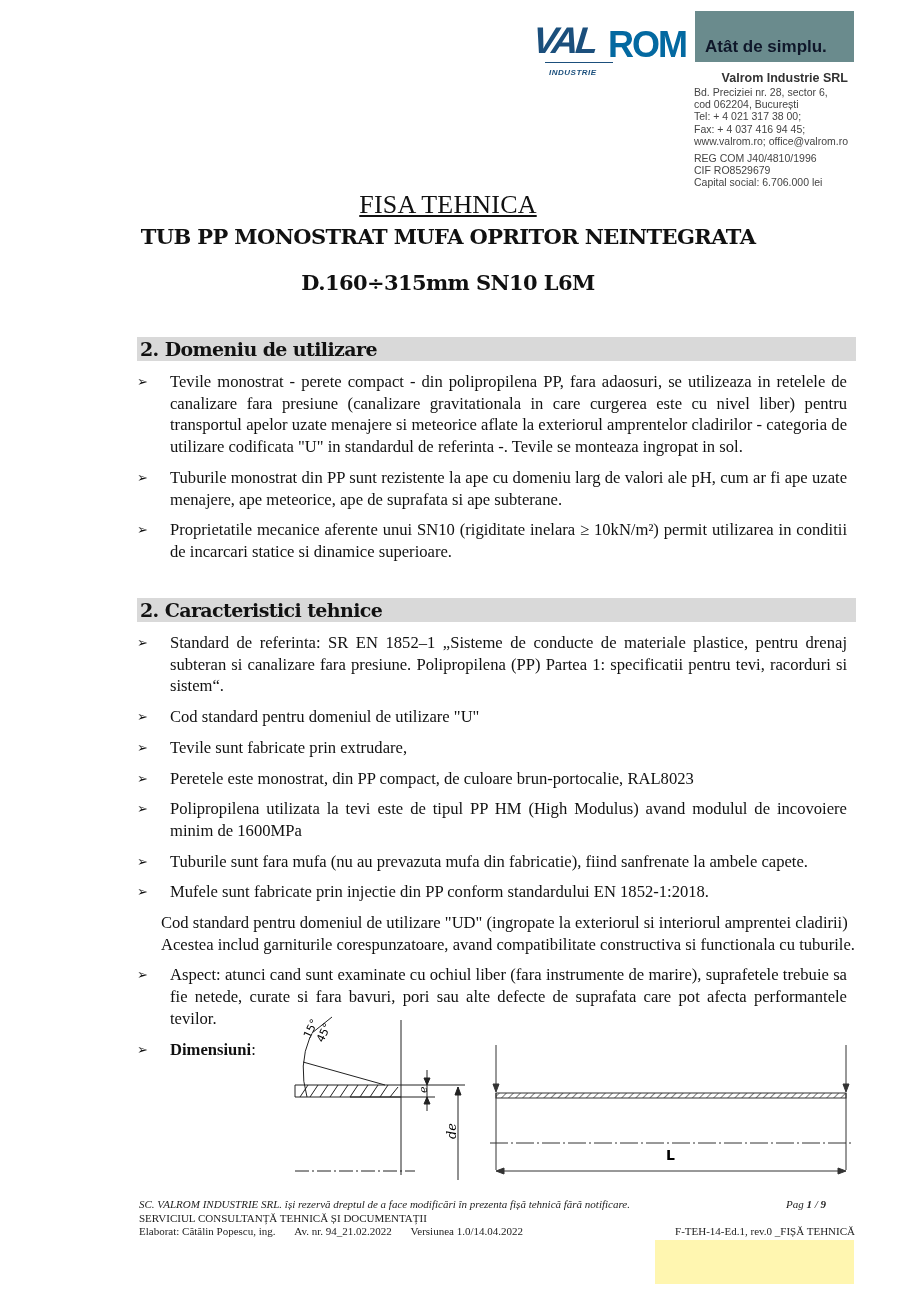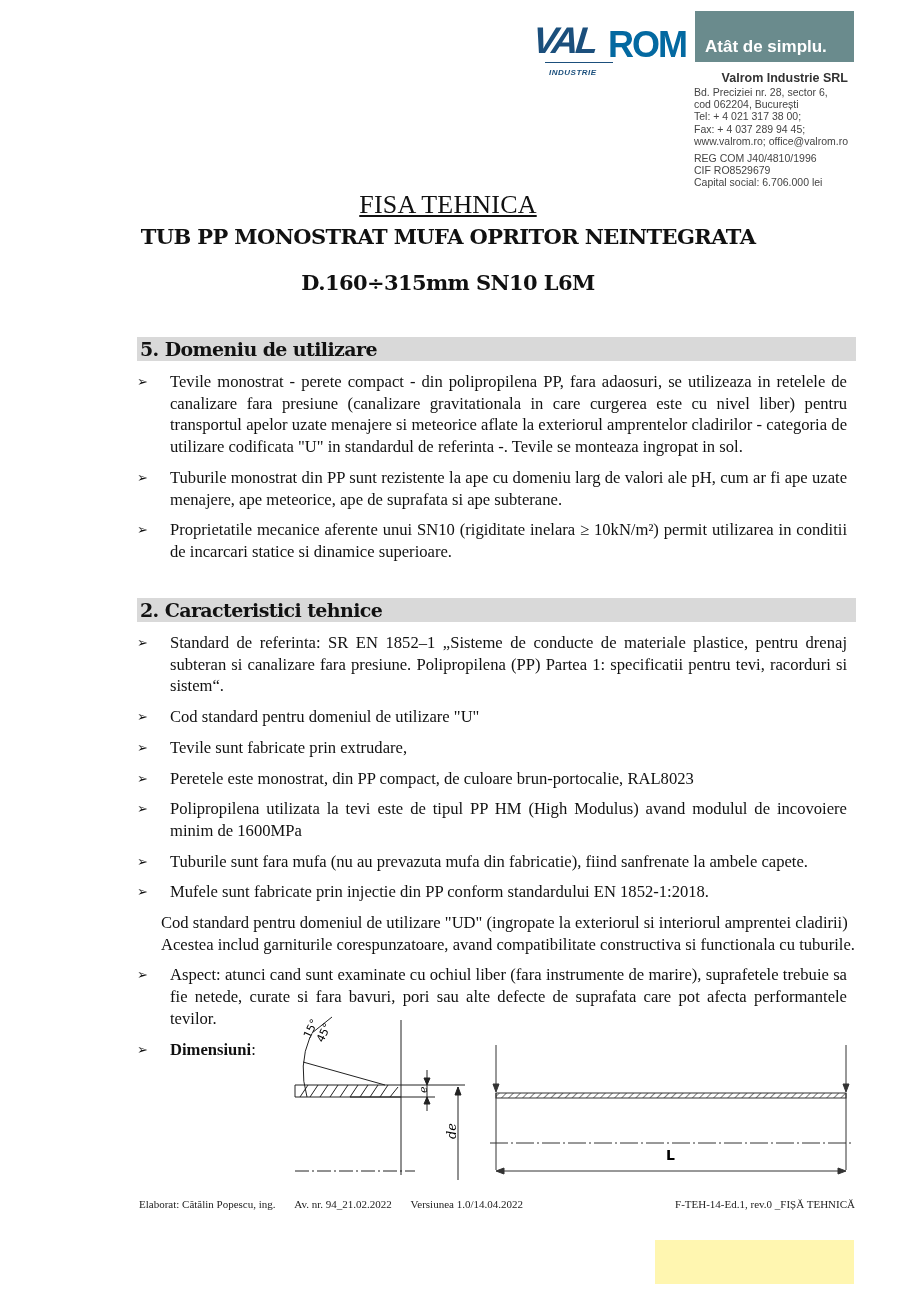--- a/index.html
+++ b/index.html
@@ -5,21 +5,21 @@
   html, body { margin: 0; padding: 0; background: #ffffff; }
   body { width: 920px; height: 1300px; position: relative; overflow: hidden; font-family: "DejaVu Serif", serif; color: #111; }
 
   .logo { position: absolute; left: 533px; top: 18px; width: 156px; height: 48px; }
   .logo .val { position: absolute; left: 0; top: 2px; font-family: "Liberation Sans", sans-serif; font-weight: 900; font-size: 37px; letter-spacing: -3px; color: #1b4f7c; font-style: italic; transform: skewX(-6deg); }
   .logo .rom { position: absolute; left: 75px; top: 6px; font-family: "Liberation Sans", sans-serif; font-weight: 700; font-size: 36px; letter-spacing: -2px; color: #0369a1; }
   .logo .ind { position: absolute; left: 16px; top: 50px; font-family: "Liberation Sans", sans-serif; font-style: italic; font-weight: bold; font-size: 8px; color: #1b4f7c; letter-spacing: 0.5px; }
   .logo .ind-line { position: absolute; left: 12px; top: 44px; width: 68px; height: 1px; background: #1b4f7c; }
 
   .slogan { position: absolute; left: 695px; top: 11px; width: 159px; height: 51px; background: #6a8b8d; }
-  .slogan span { position: absolute; left: 10px; top: 26px; font-family: "Liberation Sans", sans-serif; font-weight: bold; font-size: 17px; color: #ffffff; }
+  .slogan span { position: absolute; left: 10px; top: 26px; font-family: "Liberation Sans", sans-serif; font-weight: bold; font-size: 17px; color: #0f172a; }
 
   .company { position: absolute; left: 694px; top: 71px; font-family: "Liberation Sans", sans-serif; font-size: 10.5px; line-height: 12.2px; color: #444; }
   .company .cname { font-weight: bold; font-size: 12.5px; color: #333; line-height: 15px; text-align: right; }
   .company .gap { height: 5px; }
 
   .title { position: absolute; left: 0; width: 896px; text-align: center; }
   .t1 { top: 190px; font-size: 26px; text-decoration: underline; font-family: "Liberation Serif", serif; letter-spacing: 0.2px; }
   .t2 { top: 224px; font-size: 21px; font-weight: bold; font-family: "DejaVu Serif", serif; letter-spacing: -0.6px; }
   .t3 { top: 270px; font-size: 21px; font-weight: bold; font-family: "DejaVu Serif", serif; letter-spacing: -0.6px; }
 
@@ -55,34 +55,34 @@
 </div>
 <div class="slogan">
   <span>Atât de simplu.</span>
 </div>
 
 <div class="company">
   <div class="cname">Valrom Industrie SRL</div>
   <div>Bd. Preciziei nr. 28, sector 6,</div>
   <div>cod 062204, București</div>
   <div>Tel:  + 4 021 317 38 00;</div>
-  <div>Fax: + 4 037 289 94 45;</div>
+  <div>Fax: + 4 037 416 94 45;</div>
   <div>www.valrom.ro;  office@valrom.ro</div>
   <div class="gap"></div>
   <div>REG COM J40/4810/1996</div>
   <div>CIF RO8529679</div>
   <div>Capital social: 6.706.000 lei</div>
 </div>
 
 <div class="title t1">FISA TEHNICA</div>
 <div class="title t2">TUB PP MONOSTRAT MUFA OPRITOR NEINTEGRATA</div>
 <div class="title t3">D.160÷315mm SN10 L6M</div>
 
 <div class="section-head" style="top:337px;">
-  <span>5. Domeniu de utilizare</span>
+  <span>2. Domeniu de utilizare</span>
 </div>
 <div class="list" style="top:362px;">
   <div class="item">
     <span class="bullet">➢</span>
     <p class="last">Tevile monostrat - perete compact - din polipropilena  PP, fara adaosuri, se utilizeaza in retelele de canalizare fara presiune (canalizare gravitationala in care curgerea este cu nivel liber) pentru transportul apelor uzate menajere si meteorice aflate la exteriorul amprentelor cladirilor - categoria de utilizare codificata "U" in standardul de referinta -. Tevile se monteaza ingropat in sol.</p>
   </div>
   <div class="item">
     <span class="bullet">➢</span>
     <p class="last">Tuburile monostrat din PP sunt rezistente la ape cu domeniu larg de valori ale pH, cum ar fi ape uzate menajere, ape meteorice, ape de suprafata si ape subterane.</p>
   </div>
@@ -198,19 +198,26 @@
     <line x1="2" y1="103" x2="366" y2="103" stroke-dasharray="18,3,2,3"></line>
     <line x1="10" y1="131" x2="356" y2="131"></line>
     <polygon points="8,131 16,128 16,134" fill="#333"></polygon>
     <polygon points="358,131 350,128 350,134" fill="#333"></polygon>
   </g>
   <text x="178" y="120" font-size="14" font-weight="bold" font-family="DejaVu Sans, sans-serif">L</text>
 </svg>
 
 <div class="footer">
   <div class="row">
+    <span class="it">SC. VALROM INDUSTRIE SRL. își rezervă dreptul de a face modificări în prezenta fișă tehnică fără notificare.</span>
+    <span class="pag"><span>Pag </span><b>1</b><span> / </span><b>9</b></span>
+  </div>
+  <div class="row">
+    <span>SERVICIUL CONSULTANȚĂ TEHNICĂ ȘI DOCUMENTAȚII</span>
+  </div>
+  <div class="row">
     <span>Elaborat: Cătălin Popescu, ing.</span>
     <span style="margin-left:16px;margin-top:46px;">Av. nr. 94_21.02.2022</span>
     <span style="margin-left:16px;">Versiunea 1.0/14.04.2022</span>
     <span class="code">F-TEH-14-Ed.1, rev.0 _FIȘĂ TEHNICĂ</span>
   </div>
 </div>
 <div class="highlight"></div>
 
 </body></html>

